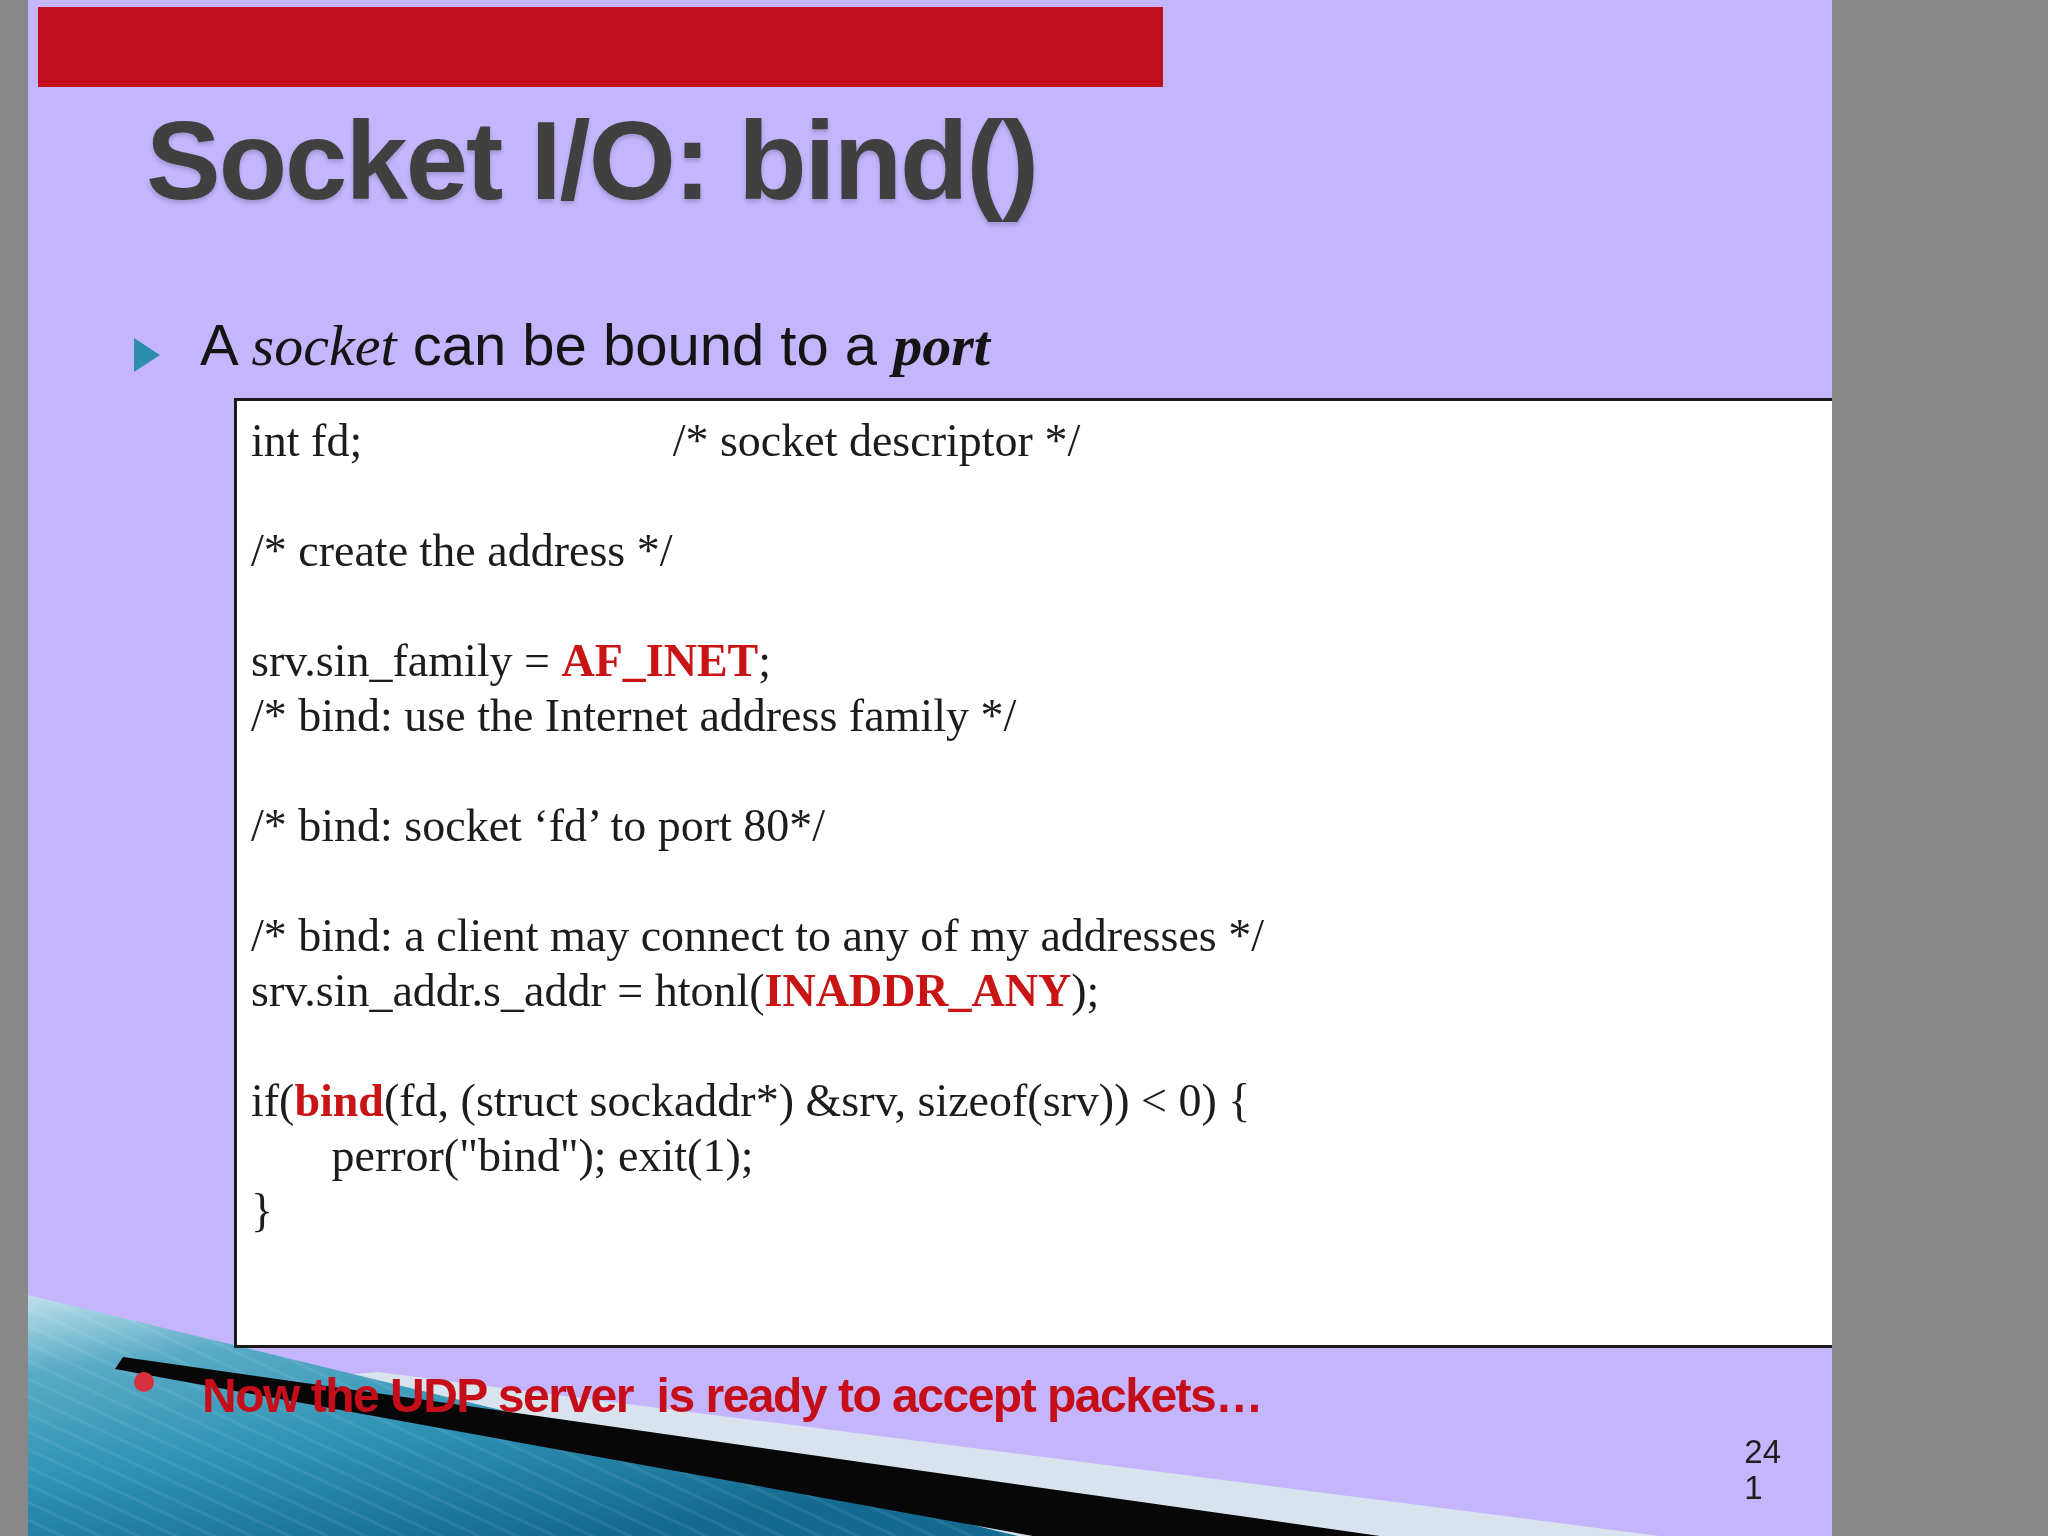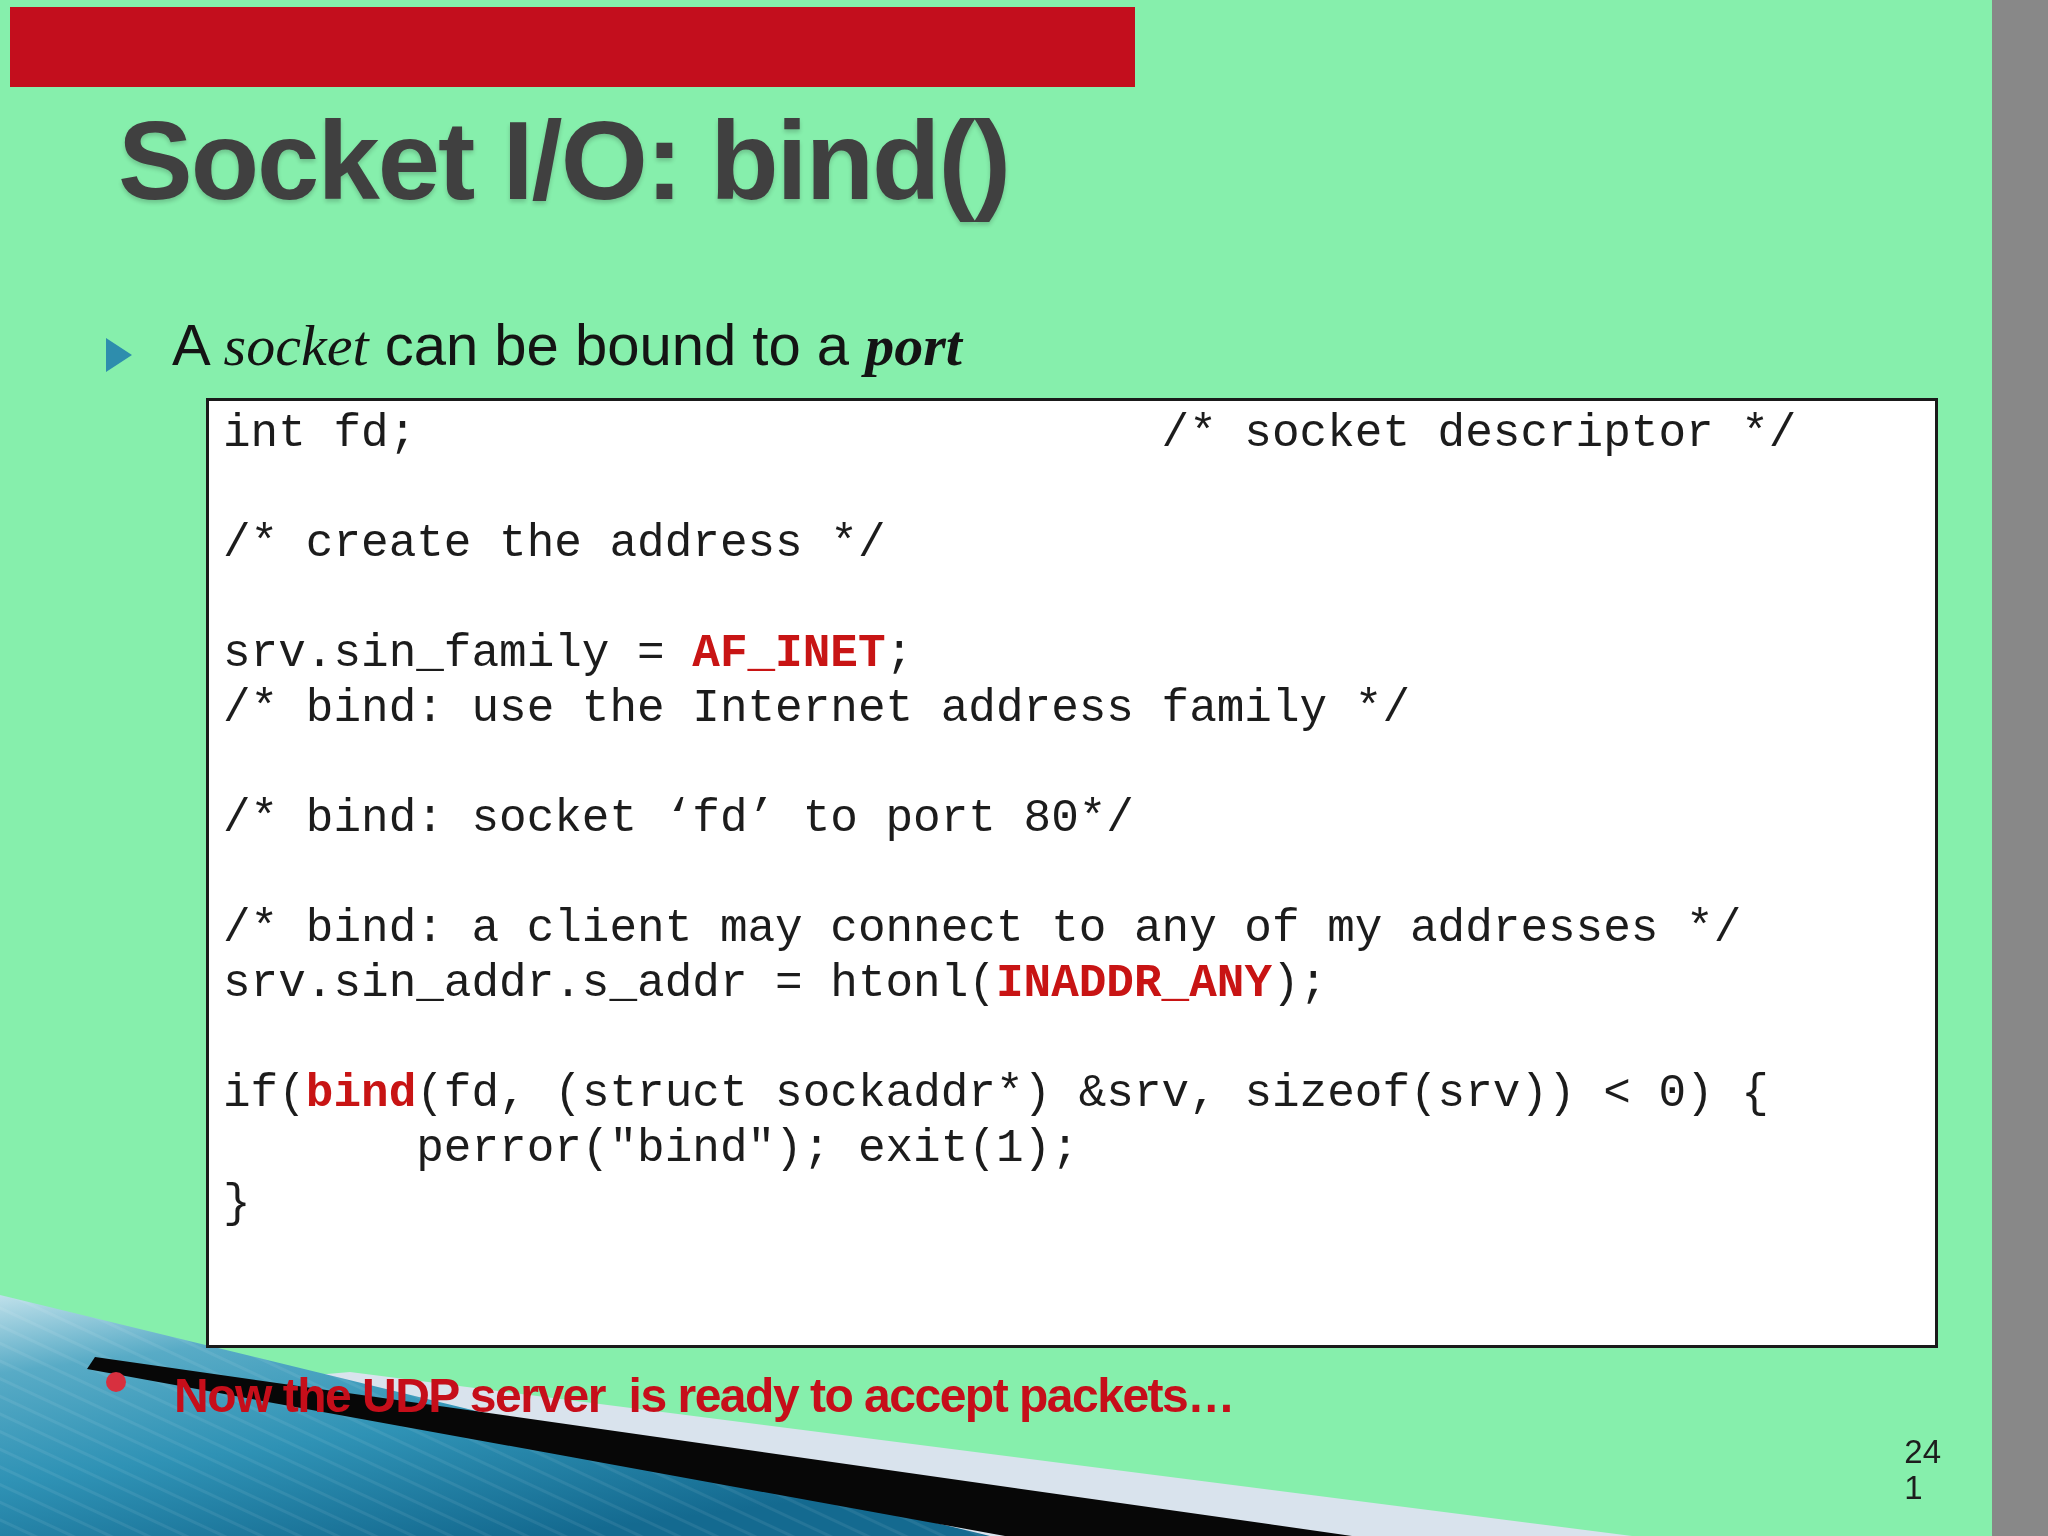--- a/index.html
+++ b/index.html
@@ -1,18 +1,18 @@
 <!DOCTYPE html>
 <html style="--accent-red: #c30e1d; --title-gray: #404040; --text-black: #141414; --code-red: #c81414; --note-red: #c60e1a; --note-dot: #d8303f; --teal-accent: #2e8dad; --pale-band: #d9e3ed; --black-band: #070707; --page-gray: #1d1d1d;"><head>
 <meta charset="utf-8">
 <style>
   html,body{margin:0;padding:0;background:#888;}
   .slide{
-    position:relative; width:1992px; height:1536px; background:#86efac;
-    overflow:hidden; font-family:"Liberation Sans", sans-serif;
+    position:relative; width:1804px; height:1536px; background:#c4b5fd;
+    overflow:hidden; font-family:"Liberation Sans", sans-serif;margin-left:28px;
   }
   
   .top-bar{
     position:absolute; left:10px; top:7px; width:1125px; height:80px;
     background:var(--accent-red); z-index:2;
   }
   
   .title{
     position:absolute; left:118px; top:96px; z-index:2;
     font-size:112px; font-weight:600; letter-spacing:-2px;
@@ -30,22 +30,22 @@
     font-size:58px; line-height:1.15; color:var(--text-black); white-space:pre;
   }
   .heading .em{ font-family:"Liberation Serif", serif; font-style:italic; }
   .heading .em.b{ font-weight:bold; }
   
   .code-box{
     position:absolute; left:206px; top:398px; width:1726px; height:944px;
     border:3px solid #1a1a1a; background:#ffffff; z-index:2; box-sizing:content-box;
   }
   .code{
-    padding:6px 0 0 14px;
-    font-family:Liberation Mono, monospace;
+    padding:12px 0 0 14px;
+    font-family:Liberation Serif, serif;
     font-size:46px; color:#1c1c1c;
   }
   .code-line{ height:55px; line-height:55px; white-space:pre; }
   .code-line .kw{ color:var(--code-red); font-weight:bold; }
   
   .note-dot{
     position:absolute; left:106px; top:1372px; width:20px; height:20px;
     border-radius:50%; background:var(--note-dot); z-index:5;
   }
   .note-text{

